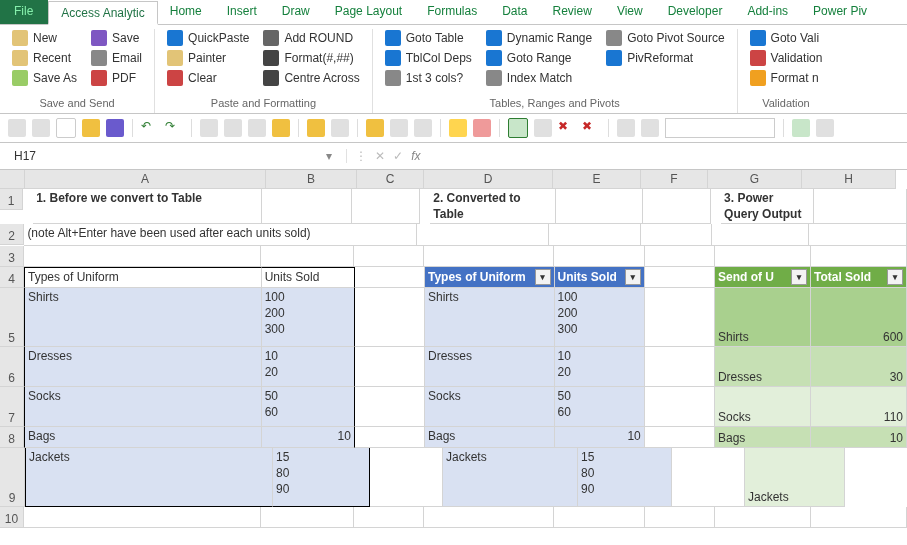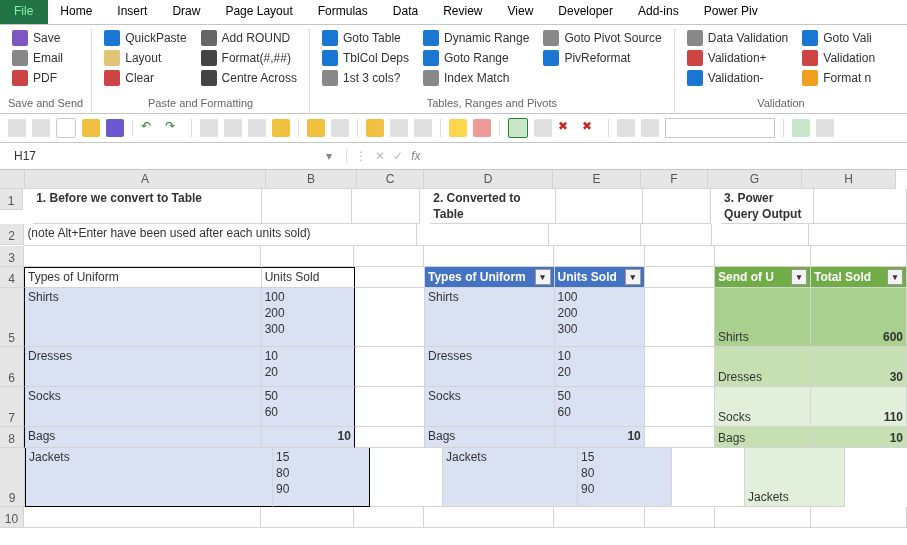--- a/index.html
+++ b/index.html
@@ -11,21 +11,21 @@
     --blue-fill:#d9e1f2;
     --tbl-hdr:#4472c4;
     --green-hdr:#70ad47;
     --green-l:#e2efda;
     --green-d:#c6e0b4;
     --green-dd:#a9d08e;
   }
   body{margin:0;font-family:"Segoe UI","Helvetica Neue",Arial,sans-serif;font-size:12px;color:#333;background:#fff;overflow:hidden;}
   
   .tabs{display:flex;border-bottom:1px solid var(--border);height:24px;background:#fff;}
-  .tab{padding:4px 12px 0;color:#000000;cursor:default;border-right:1px solid transparent;}
+  .tab{padding:4px 12px 0;color:#15803d;cursor:default;border-right:1px solid transparent;}
   .tab.file{background:#217346;color:#86efac;padding:4px 14px;}
   .tab.sel{color:#217346;border-bottom:2px solid #fff;position:relative;top:1px;border-left:1px solid var(--border);border-right:1px solid var(--border);border-top:1px solid var(--border);background:#fff;}
   
   .ribbon{display:flex;background:#fff;border-bottom:1px solid var(--border);padding:4px 0 0;}
   .group{border-right:1px solid #e0e0e0;padding:0 8px;}
   .glabel{text-align:center;color:#666;font-size:11px;padding:2px 0 4px;}
   .gbody{display:flex;gap:6px;}
   .col{display:flex;flex-direction:column;gap:2px;min-height:66px;}
   .cmd{display:flex;align-items:center;gap:5px;padding:1px 4px;white-space:nowrap;}
   .cmd .ic{width:16px;height:16px;border-radius:2px;display:inline-block;flex:0 0 16px;}
@@ -43,21 +43,21 @@
   
   .sheet{position:relative;overflow:hidden;}
   .chead{display:flex;height:19px;}
   .chead .sa{width:24px;background:var(--grid-hdr);border-right:1px solid var(--grid-border);border-bottom:1px solid var(--grid-border);}
   .chead .c{background:var(--grid-hdr);border-right:1px solid var(--grid-border);border-bottom:1px solid var(--grid-border);text-align:center;color:#555;line-height:19px;}
   .rows{}
   .row{display:flex;}
   .rh{width:24px;background:var(--grid-hdr);border-right:1px solid var(--grid-border);border-bottom:1px solid var(--grid-border);text-align:center;color:#555;display:flex;align-items:flex-end;justify-content:center;padding-bottom:1px;}
   .cell{border-right:1px solid var(--grid-border);border-bottom:1px solid var(--grid-border);padding:1px 3px;line-height:16px;overflow:hidden;display:flex;align-items:flex-start;}
   .cell.bold{font-weight:700;margin-left:10px;}
-  .cell.right{justify-content:flex-end;font-weight:bold;}
+  .cell.right{justify-content:flex-end;}
   .cell.bottom{align-items:flex-end;}
   .multi{white-space:pre-line;}
   
   .cA{width:240px;} .cB{width:90px;} .cC{width:66px;} .cD{width:128px;} .cE{width:87px;} .cF{width:66px;} .cG{width:93px;} .cH{width:93px;}
   
   .thdr{background:var(--tbl-hdr);color:#fff;font-weight:700;display:flex;align-items:center;justify-content:space-between;padding:1px 3px;}
   .gthdr{background:var(--green-hdr);color:#fff;font-weight:700;display:flex;align-items:center;justify-content:space-between;padding:1px 3px;}
   .dd2{width:14px;height:14px;background:#f3f3f3;border:1px solid #999;display:inline-flex;align-items:center;justify-content:center;font-size:9px;color:#333;}
   
   .bt{border-top:1px solid #000;}
@@ -65,38 +65,53 @@
   .br{border-right:1px solid #000;}
   .bb{border-bottom:1px solid #000;}
   
   .h1{height:19px;} .h3{height:57px;} .h2b{height:38px;} 
 </style>
 </head>
 <body>
 
 <div class="tabs">
     <div class="tab file">File</div>
+    <div class="tab sel">Access Analytic</div>
     <div class="tab">Home</div>
     <div class="tab">Insert</div>
     <div class="tab">Draw</div>
     <div class="tab">Page Layout</div>
     <div class="tab">Formulas</div>
     <div class="tab">Data</div>
     <div class="tab">Review</div>
     <div class="tab">View</div>
     <div class="tab">Developer</div>
     <div class="tab">Add-ins</div>
     <div class="tab">Power Piv</div>
   </div>
 
 <div class="ribbon">
   <div class="group">
     <div class="gbody" id="g-save">
         <div class="col">
           <div class="cmd">
+            <span class="ic" style="background:#e2c477"></span>
+            <span>New</span>
+          </div>
+          <div class="cmd">
+            <span class="ic" style="background:#e2c477"></span>
+            <span>Recent</span>
+          </div>
+          <div class="cmd">
+            <span class="ic" style="background:#9c6"></span>
+            <span>Save As</span>
+          </div>
+        </div>
+        <div class="col">
+          <div class="cmd">
             <span class="ic" style="background:#7e57c2"></span>
             <span>Save</span>
           </div>
           <div class="cmd">
             <span class="ic" style="background:#888"></span>
             <span>Email</span>
           </div>
           <div class="cmd">
             <span class="ic" style="background:#c44"></span>
             <span>PDF</span>
@@ -107,21 +122,21 @@
   </div>
   <div class="group">
     <div class="gbody" id="g-paste">
         <div class="col">
           <div class="cmd">
             <span class="ic" style="background:#1976d2"></span>
             <span>QuickPaste</span>
           </div>
           <div class="cmd">
             <span class="ic" style="background:#e2c477"></span>
-            <span>Layout</span>
+            <span>Painter</span>
           </div>
           <div class="cmd">
             <span class="ic" style="background:#c44"></span>
             <span>Clear</span>
           </div>
         </div>
         <div class="col">
           <div class="cmd">
             <span class="ic" style="background:#666"></span>
             <span>Add ROUND</span>
@@ -176,34 +191,20 @@
           <div class="cmd">
             <span class="ic" style="background:#1976d2"></span>
             <span>PivReformat</span>
           </div>
         </div>
       </div>
     <div class="glabel">Tables, Ranges and Pivots</div>
   </div>
   <div class="group" style="border-right:none;">
     <div class="gbody" id="g-valid">
-        <div class="col">
-          <div class="cmd">
-            <span class="ic" style="background:#888"></span>
-            <span>Data Validation</span>
-          </div>
-          <div class="cmd">
-            <span class="ic" style="background:#c44"></span>
-            <span>Validation+</span>
-          </div>
-          <div class="cmd">
-            <span class="ic" style="background:#1976d2"></span>
-            <span>Validation-</span>
-          </div>
-        </div>
         <div class="col">
           <div class="cmd">
             <span class="ic" style="background:#1976d2"></span>
             <span>Goto Vali</span>
           </div>
           <div class="cmd">
             <span class="ic" style="background:#c44"></span>
             <span>Validation</span>
           </div>
           <div class="cmd">

